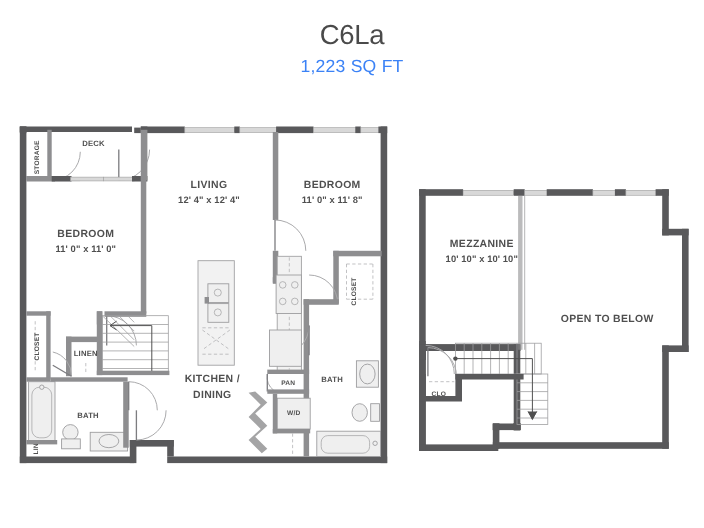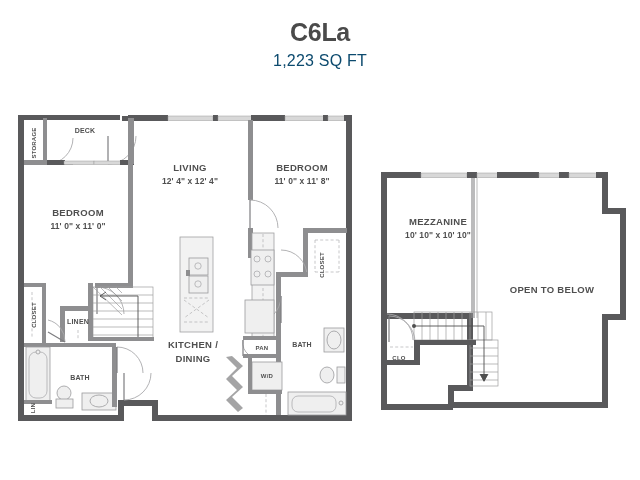--- a/index.html
+++ b/index.html
@@ -6,27 +6,27 @@
   body{
     width:640px;height:480px;
     background:#ffffff;
     font-family:"Liberation Sans", sans-serif;
     overflow:hidden;
     position:relative;
   }
   #plan-title{
     position:absolute; top:18px; left:0; width:640px;
     text-align:center;
-    font-size:25px; font-weight:bold; color:#4a4a4a;
+    font-size:25px; font-weight:normal; color:#4a4a4a;
     letter-spacing:-0.3px;
   }
   #plan-subtitle{
     position:absolute; top:52px; left:0; width:640px;
     text-align:center;
-    font-size:16px; font-weight:normal; color:#0c4a6e;
+    font-size:16px; font-weight:normal; color:#3b82f6;
     letter-spacing:0.2px;
   }
   #floorplan-svg{position:absolute;top:0;left:0;}
   .rm-label{
     font-family:"Liberation Sans", sans-serif;
     font-weight:bold;
     fill:#4f4f4f;
     text-anchor:middle;
     dominant-baseline:middle;
   }

